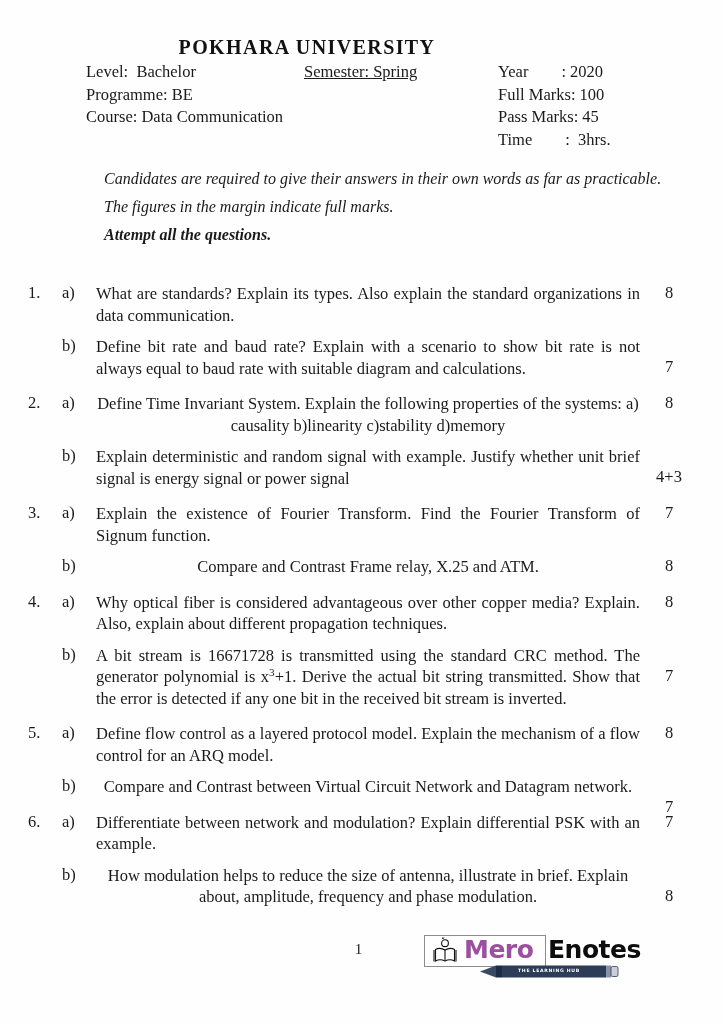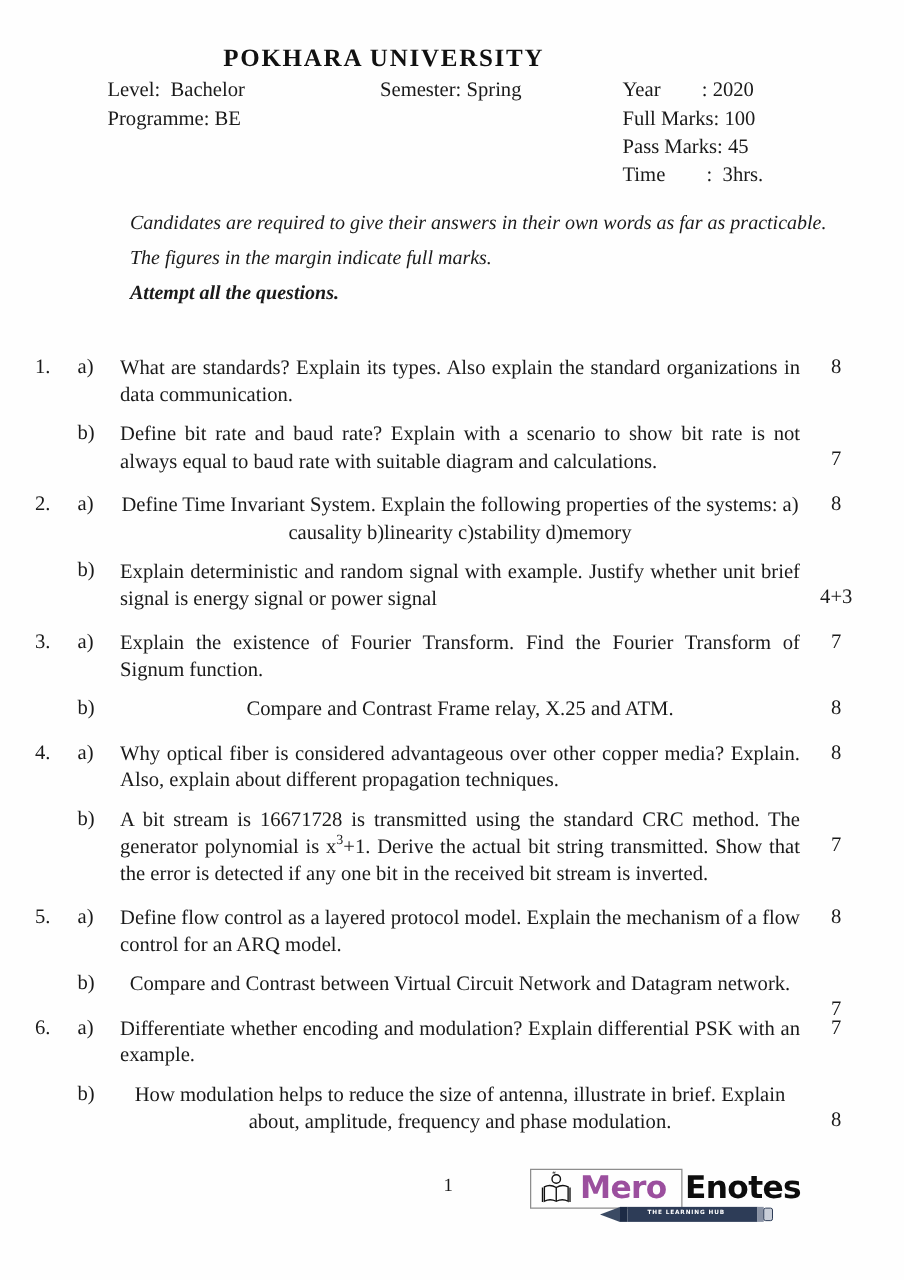--- a/index.html
+++ b/index.html
@@ -54,20 +54,21 @@
   }
   .hdr-left {
     position: absolute;
     left: 0;
     top: 0;
   }
   .hdr-mid {
     position: absolute;
     left: 218px;
     top: 0;
+    text-decoration: underline;
   }
   .hdr-right {
     position: absolute;
     left: 412px;
     top: 0;
   }
 
   
   .instructions {
     position: absolute;
@@ -223,20 +224,21 @@
       <span class="hdr-left">Level:  Bachelor</span>
       <span class="hdr-mid">Semester: Spring</span>
       <span class="hdr-right">Year        : 2020</span>
     </div>
     <div class="hdr-row">
       <span class="hdr-left">Programme: BE</span>
       <span class="hdr-mid"></span>
       <span class="hdr-right">Full Marks: 100</span>
     </div>
     <div class="hdr-row">
+      <span class="hdr-left">Course: Data Communication</span>
       <span class="hdr-mid"></span>
       <span class="hdr-right">Pass Marks: 45</span>
     </div>
     <div class="hdr-row">
       <span class="hdr-left"></span>
       <span class="hdr-mid"></span>
       <span class="hdr-right">Time        :  3hrs.</span>
     </div>
   </div>
 
@@ -330,21 +332,21 @@
         <span class="qmark lower">7</span>
       </div>
     </div>
 
     <div class="gap-md"></div>
 
     <div class="qgroup">
       <div class="qrow">
         <span class="qnum">6.</span>
         <span class="qlet">a)</span>
-        <div class="qtext">Differentiate whether encoding and modulation? Explain differential PSK with an example.</div>
+        <div class="qtext">Differentiate between network and modulation? Explain differential PSK with an example.</div>
         <span class="qmark">7</span>
       </div>
       <div class="gap-sm"></div>
       <div class="qrow">
         <span class="qlet">b)</span>
         <div class="qtext plain">How modulation helps to reduce the size of antenna, illustrate in brief. Explain about, amplitude, frequency and phase modulation.</div>
         <span class="qmark lower">8</span>
       </div>
     </div>
 

